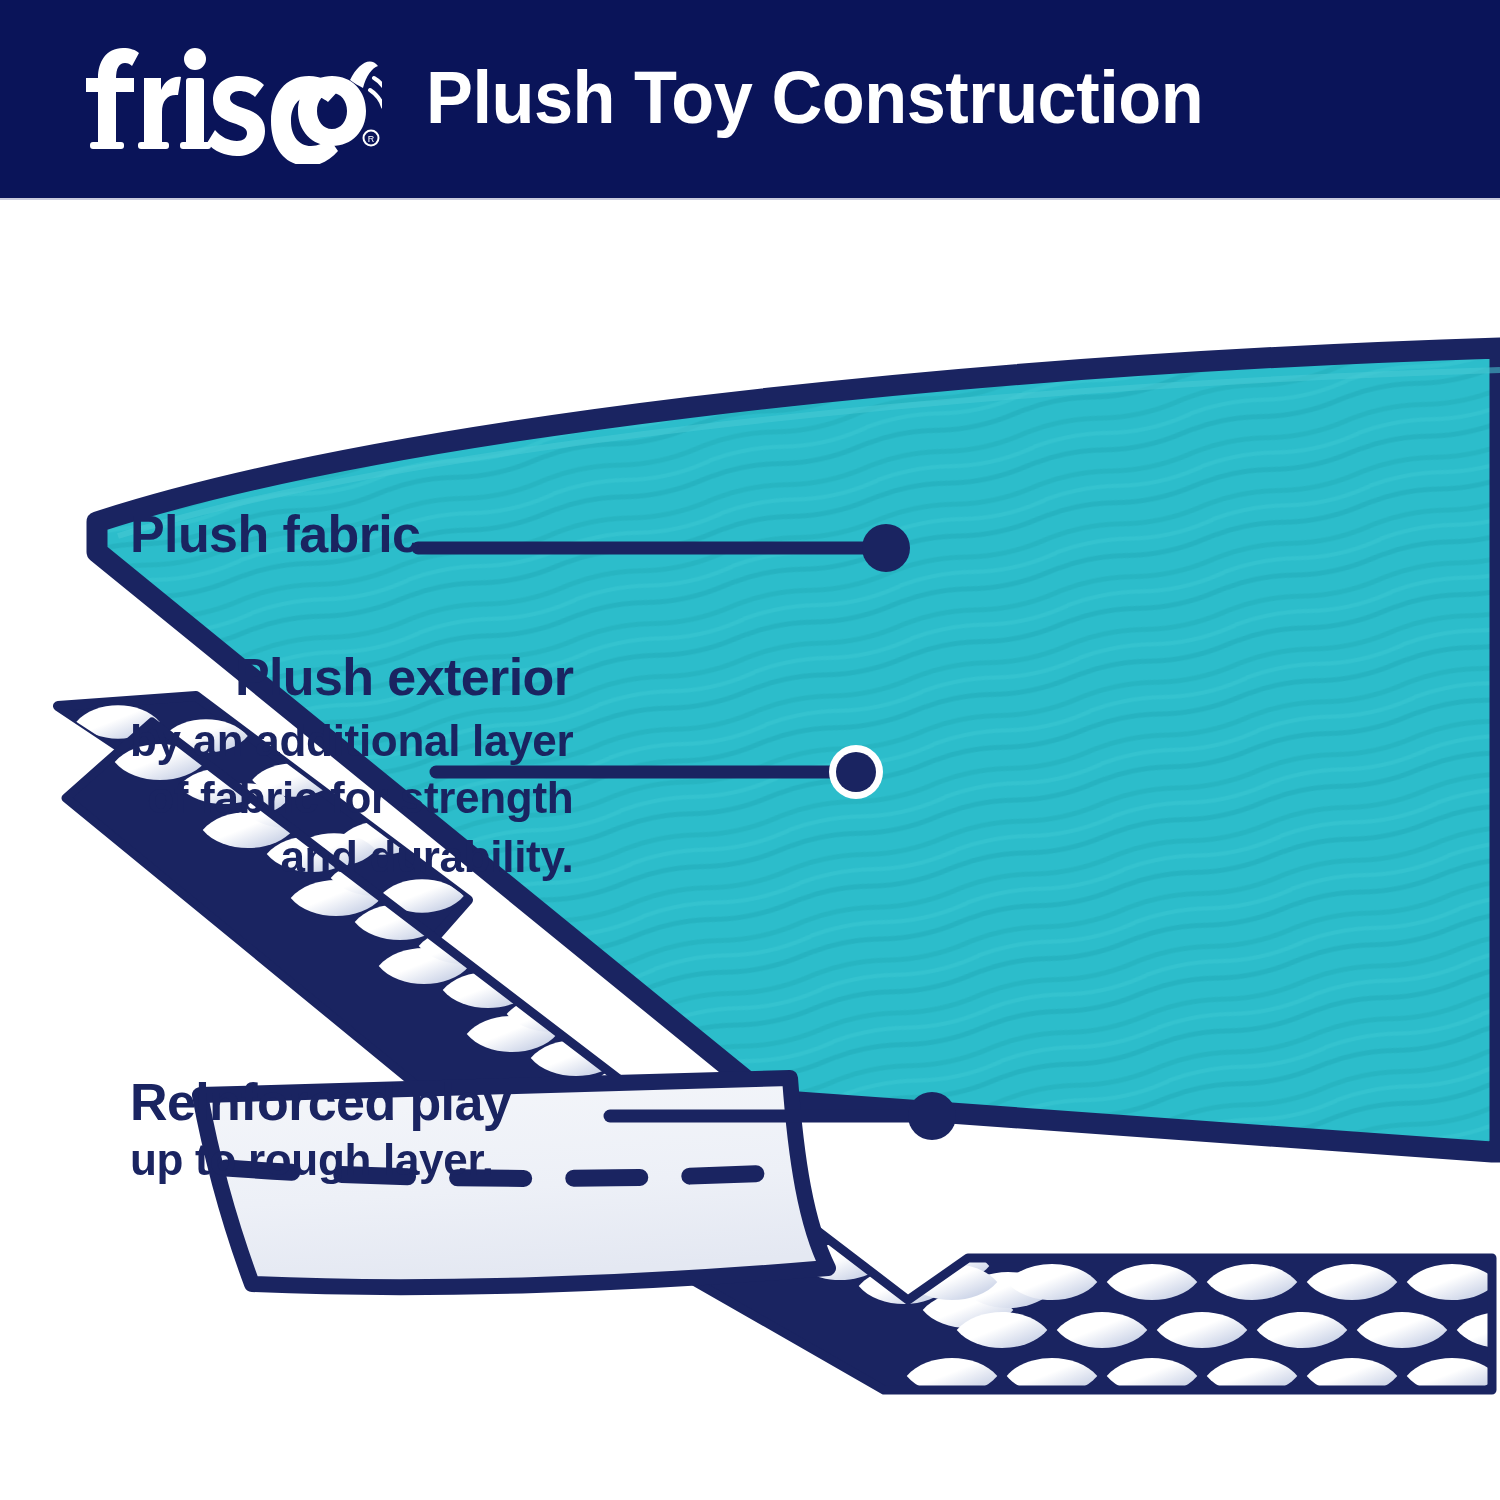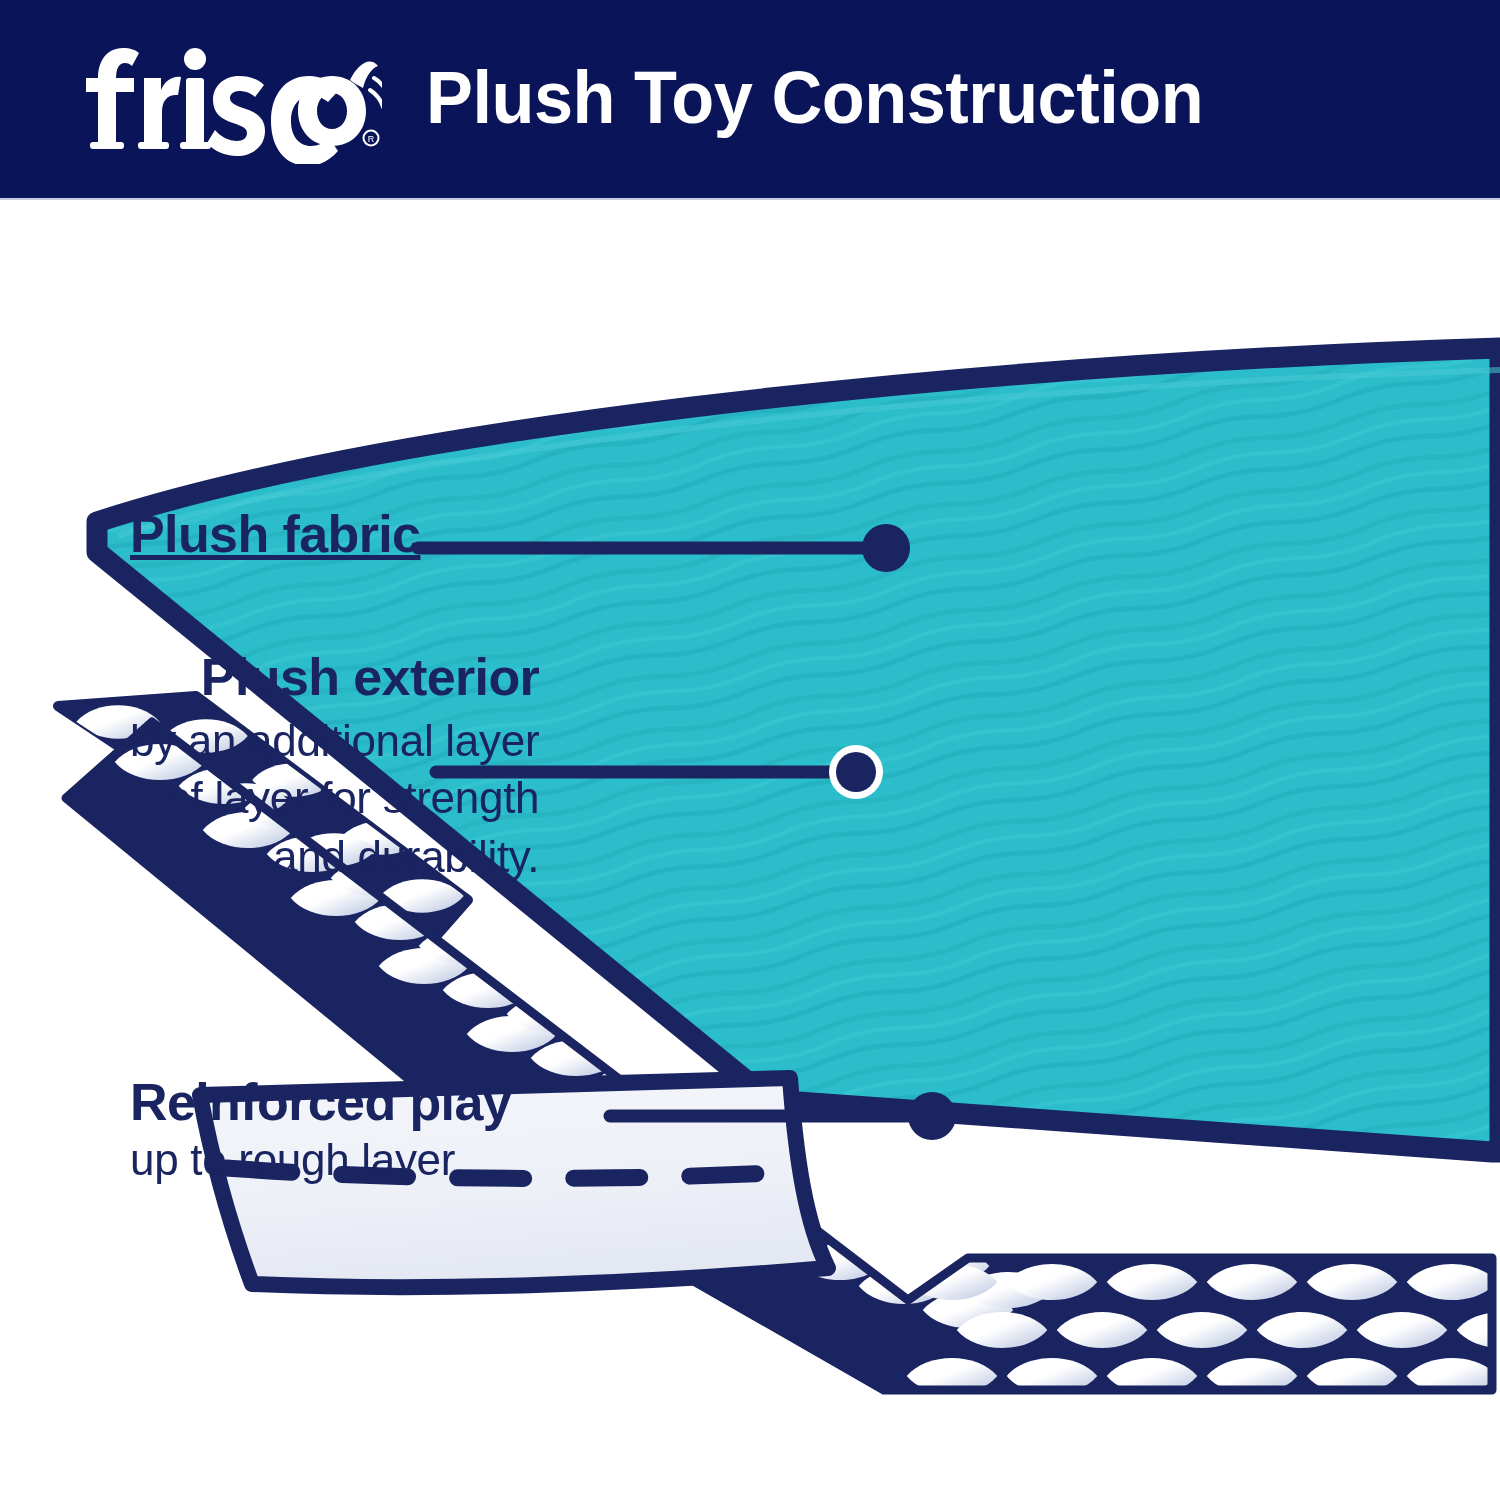--- a/index.html
+++ b/index.html
@@ -63,27 +63,27 @@
   }
   .co-head {
     font-size:52px;
     font-weight:bold;
     line-height:1.14;
     letter-spacing:-0.6px;
     white-space:nowrap;
   }
   .co-body {
     font-size:44px;
-    font-weight:normal;
+    font-weight:bold;
     line-height:1.28;
     letter-spacing:-0.3px;
     white-space:nowrap;
     margin-top:6px;
   }
-  #callout-1 { left:130px; top:505px;text-decoration:underline; }
+  #callout-1 { left:130px; top:505px; }
   #callout-2 { left:130px; top:648px;text-align:right; }
   #callout-3 { left:130px; top:1073px; }
 </style>
 </head>
 <body>
 
 <div id="stage">
 
   <div id="header">
 
@@ -348,21 +348,21 @@
     </svg>
   </div>
 
   <div class="callout" id="callout-1">
     <div class="co-head">Plush fabric</div>
   </div>
 
   <div class="callout" id="callout-2">
     <div class="co-head">Plush exterior</div>
     <div class="co-body">by an additional layer</div>
-    <div class="co-body" style="margin-top:0">of layer for strength</div>
+    <div class="co-body" style="margin-top:0">of fabric for strength</div>
     <div class="co-body" style="margin-top:3px">and durability.</div>
   </div>
 
   <div class="callout" id="callout-3">
     <div class="co-head">Reinforced play</div>
     <div class="co-body" style="margin-top:0">up to rough layer.</div>
   </div>
 
 </div>
 

